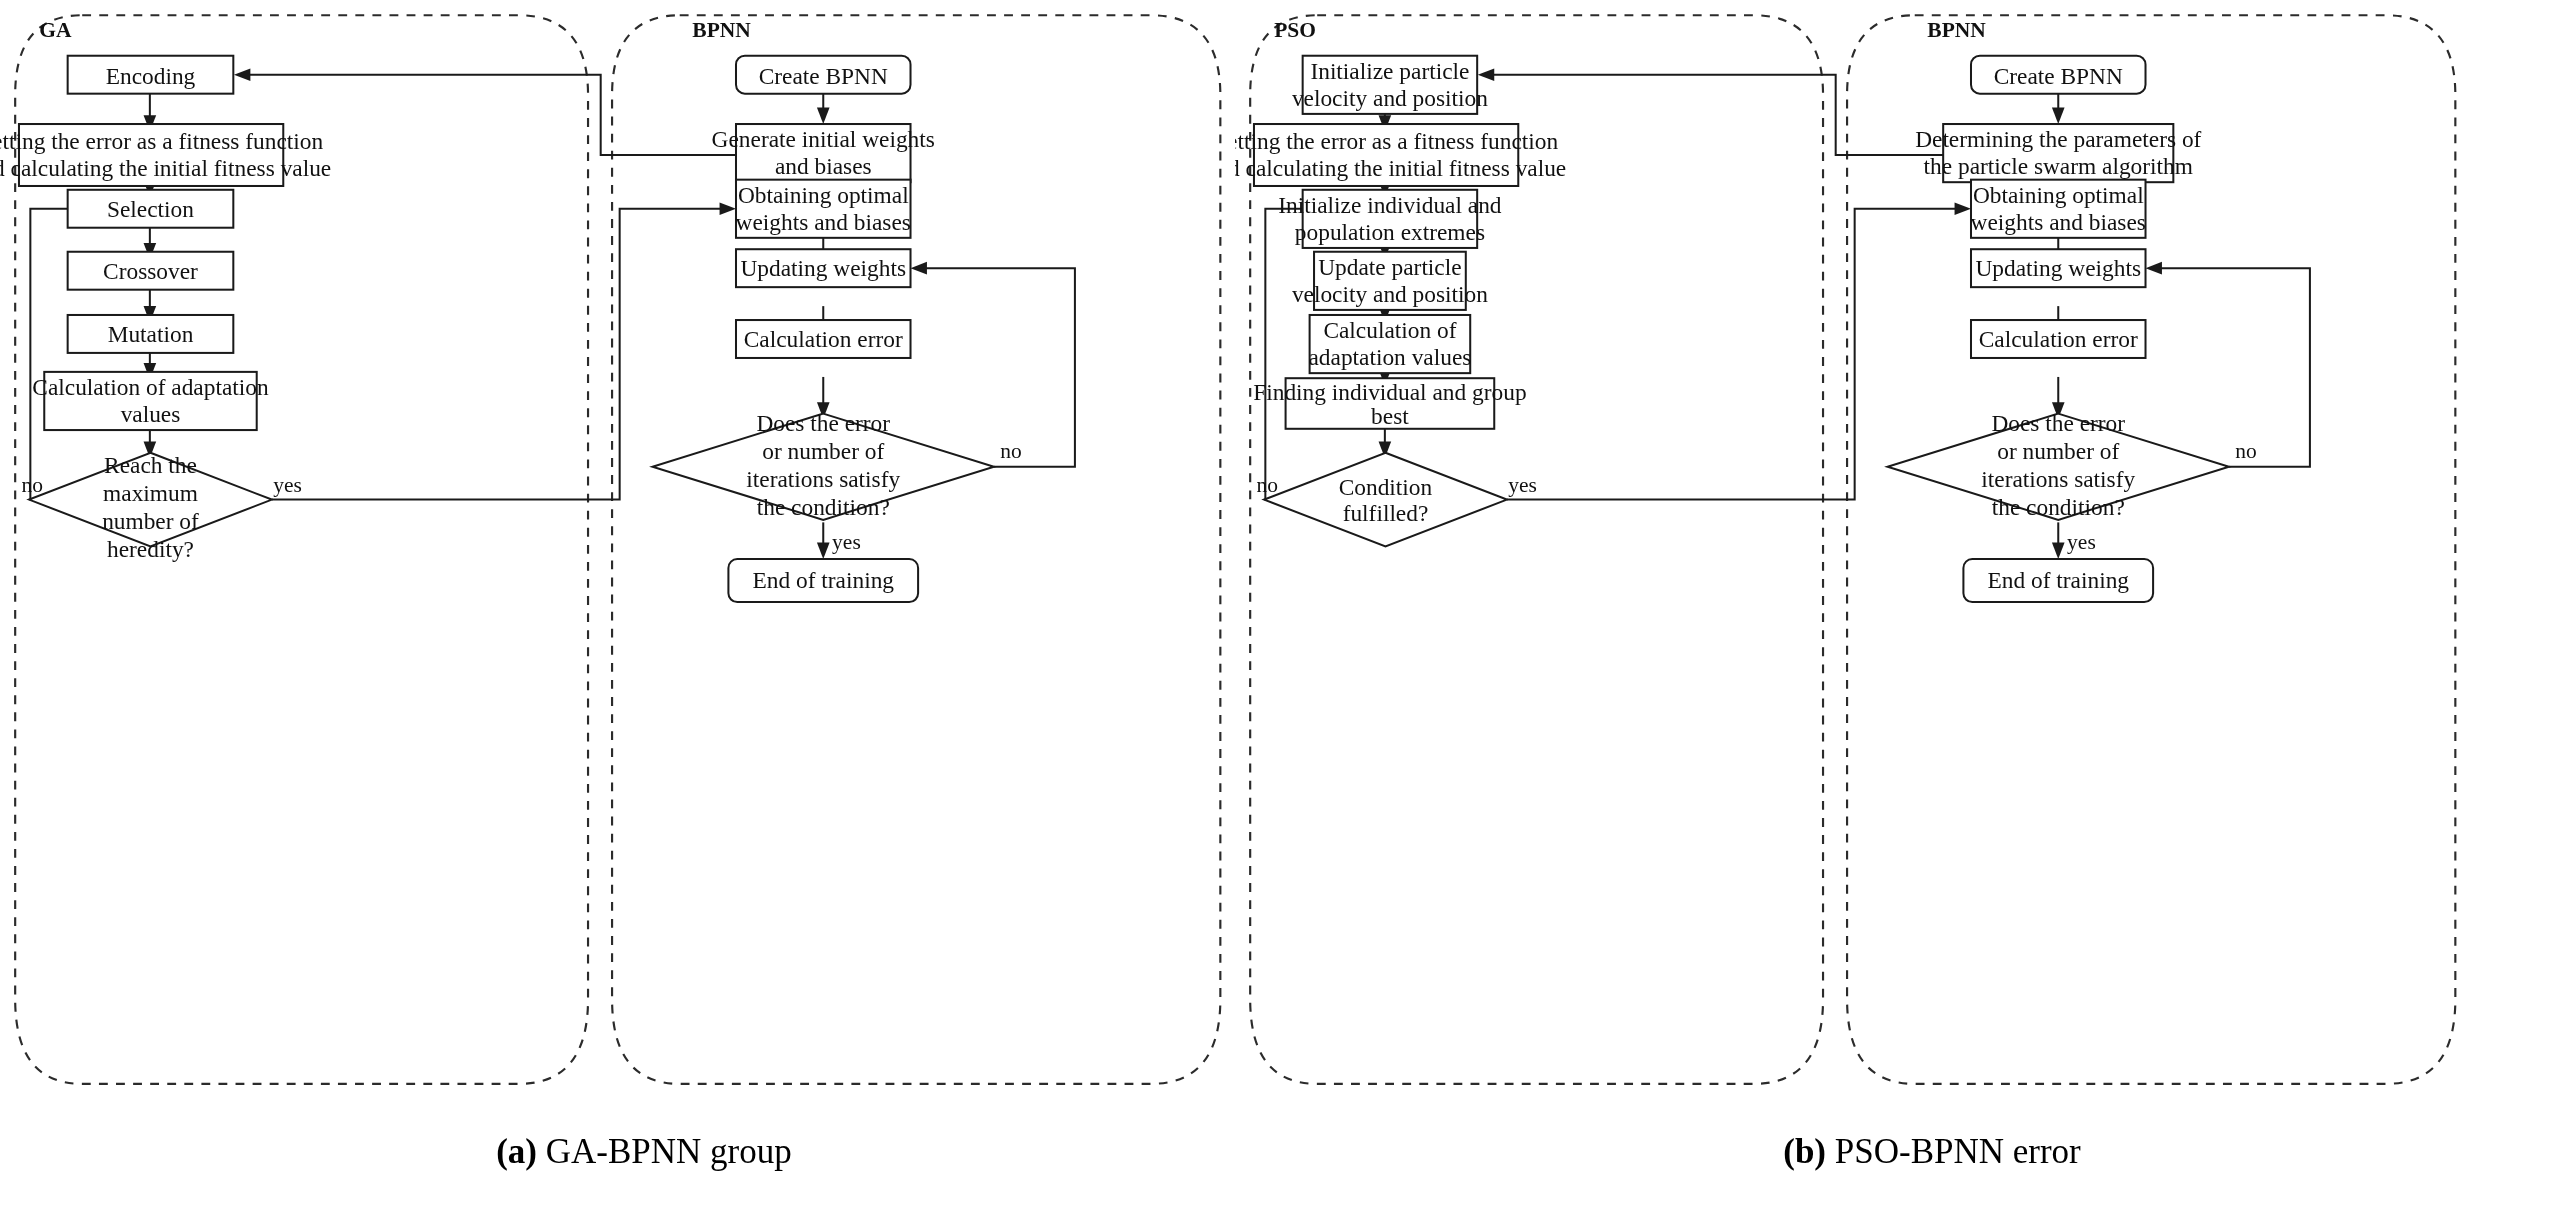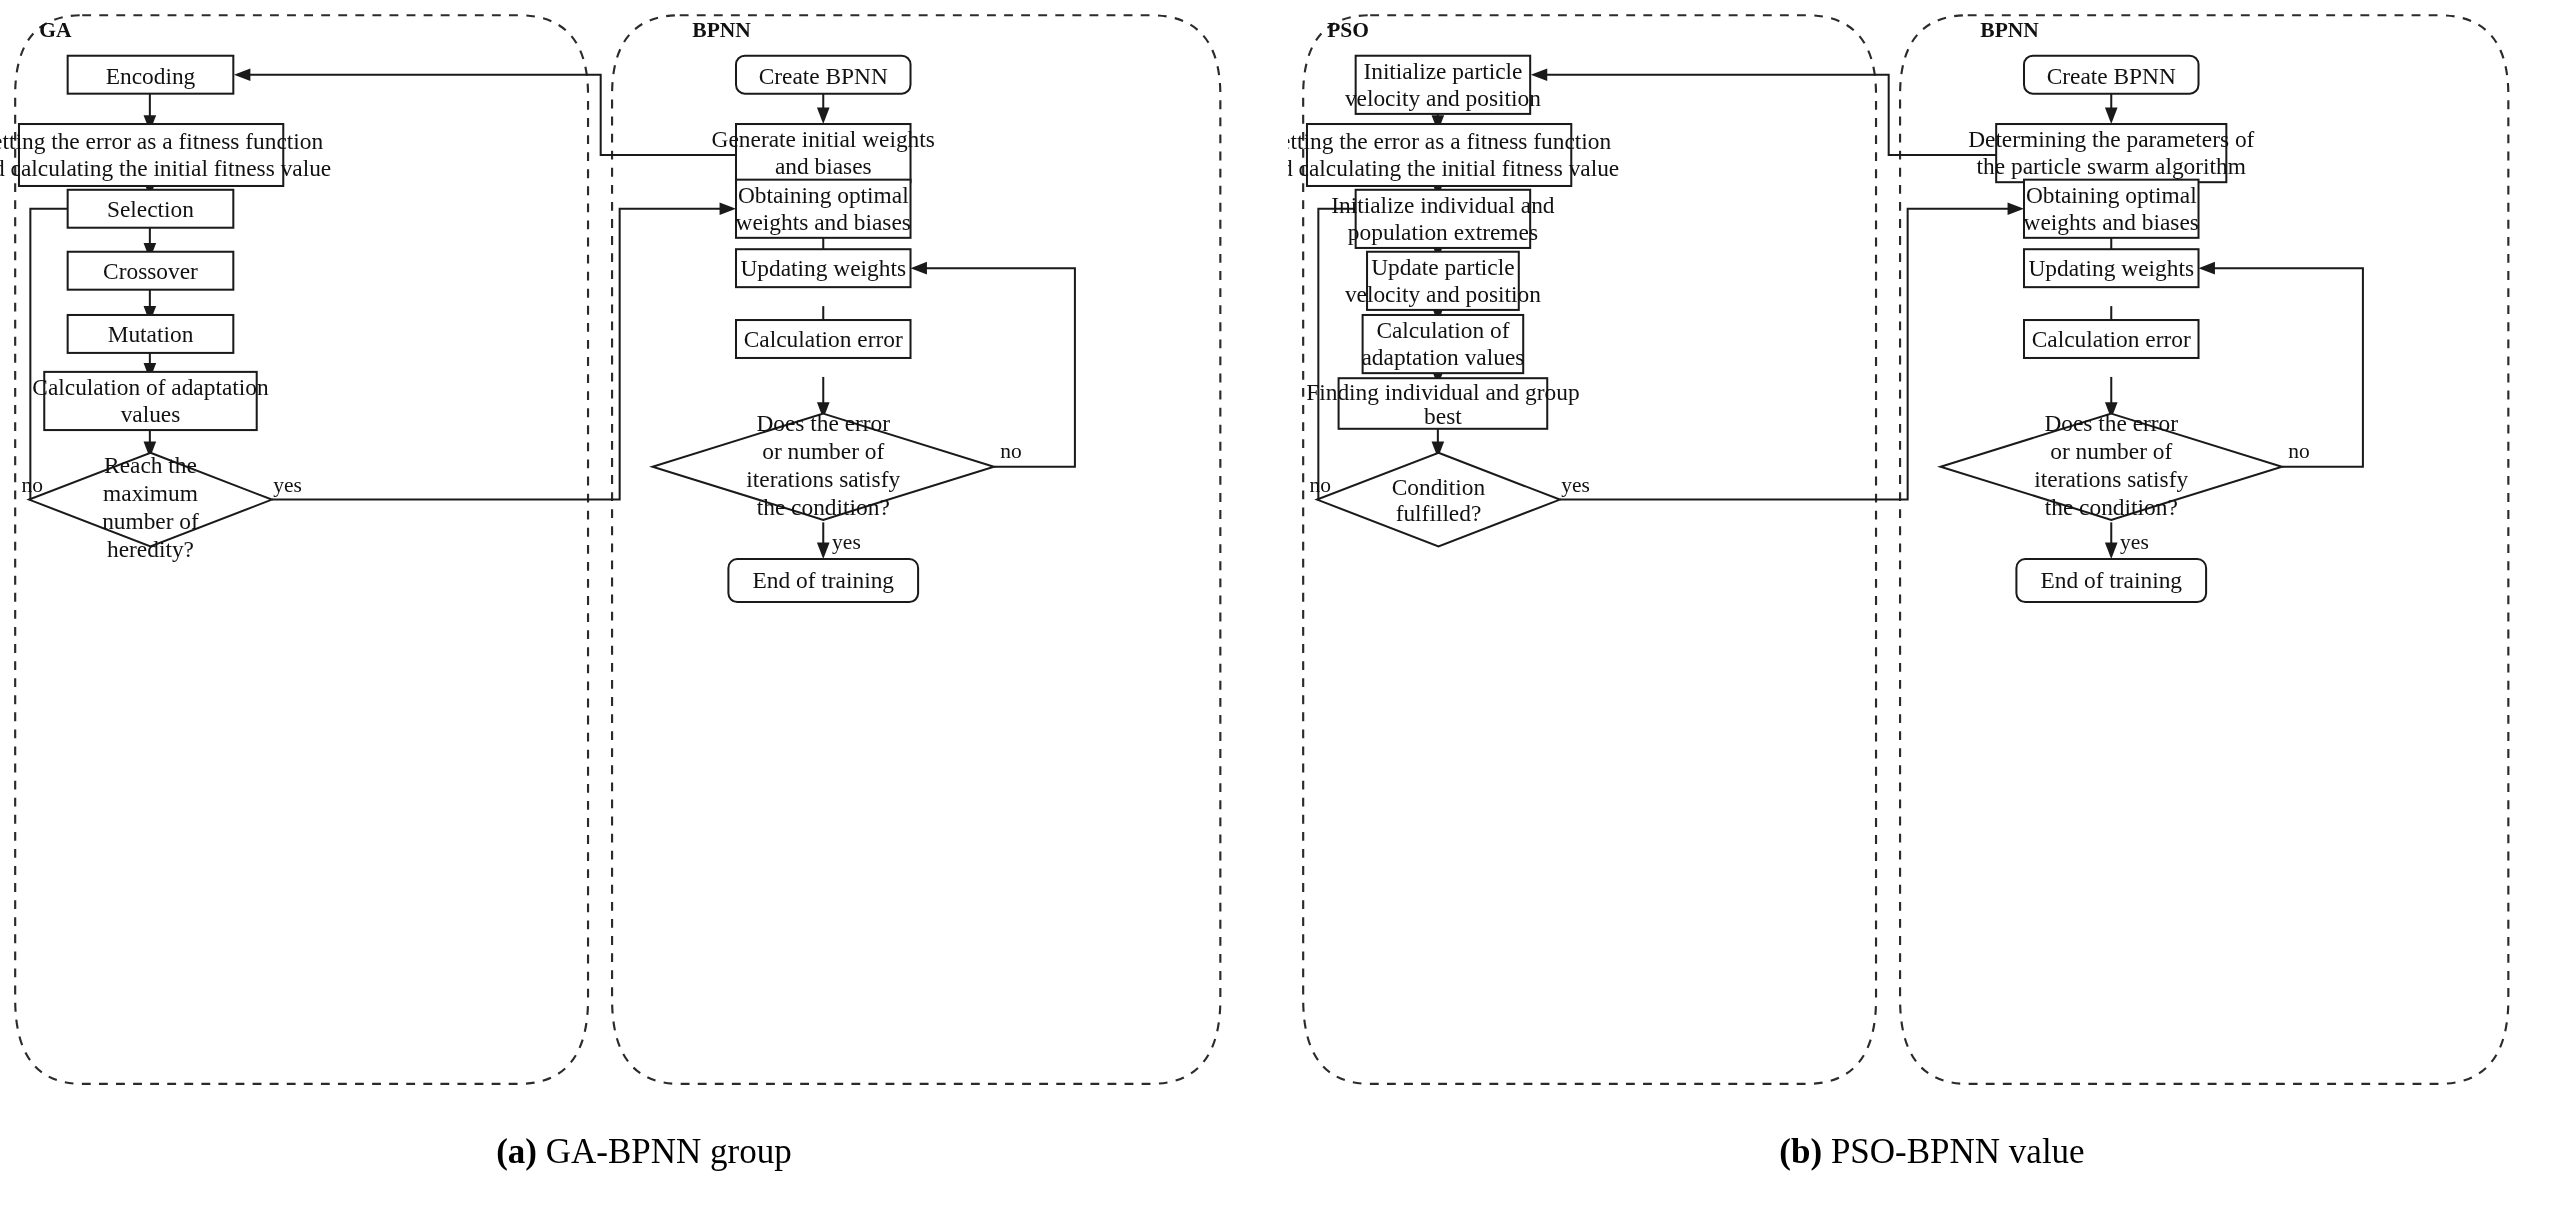--- a/index.html
+++ b/index.html
@@ -149,21 +149,21 @@
       </g>
       <text class="edgelabel" x="1582" y="724">no</text>
       <text class="edgelabel" x="1316" y="868">yes</text>
       <g>
         <rect class="shape" x="1152" y="884" width="300" height="68" rx="14" ry="14"></rect>
         <text class="nodetext" x="1302" y="930" text-anchor="middle">End of training</text>
       </g>
     </svg>
   </div>
 
-  <div class="panel" style="left:1288px;">
+  <div class="panel" style="left:1235px;">
     <svg width="1288" height="1132" viewBox="0 0 2037 1790" xmlns="http://www.w3.org/2000/svg">
 
       <path class="dashgroup" d="M 130,24 L 820,24 Q 930,24 930,150 L 930,1580 Q 930,1714 820,1714 L 130,1714 Q 24,1714 24,1580 L 24,150 Q 24,24 130,24 Z"></path>
       <text class="grouplabel" x="62" y="58">PSO</text>
 
       <path class="dashgroup" d="M 1075,24 L 1820,24 Q 1930,24 1930,150 L 1930,1580 Q 1930,1714 1820,1714 L 1075,1714 Q 968,1714 968,1580 L 968,150 Q 968,24 1075,24 Z"></path>
       <text class="grouplabel" x="1095" y="58">BPNN</text>
 
       <path class="conn" d="M 237,180 L 237,196"></path>
       <polygon points="237,208 227,182 247,182" fill="#1a1a1a"></polygon>
@@ -272,17 +272,17 @@
         <rect class="shape" x="1152" y="884" width="300" height="68" rx="14" ry="14"></rect>
         <text class="nodetext" x="1302" y="930" text-anchor="middle">End of training</text>
       </g>
     </svg>
   </div>
 
   <div class="caption" style="left:0px;top:1132px;width:1288px;">
     <b>(a)</b><span> GA-BPNN group</span>
   </div>
   <div class="caption" style="left:1288px;top:1132px;width:1288px;">
-    <b>(b)</b><span> PSO-BPNN value</span>
+    <b>(b)</b><span> PSO-BPNN error</span>
   </div>
 
 </div>
 
 
 </body></html>

